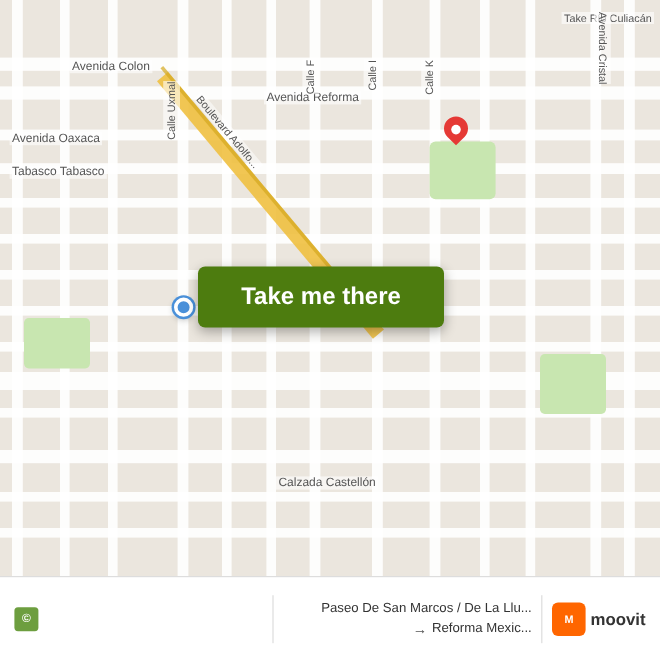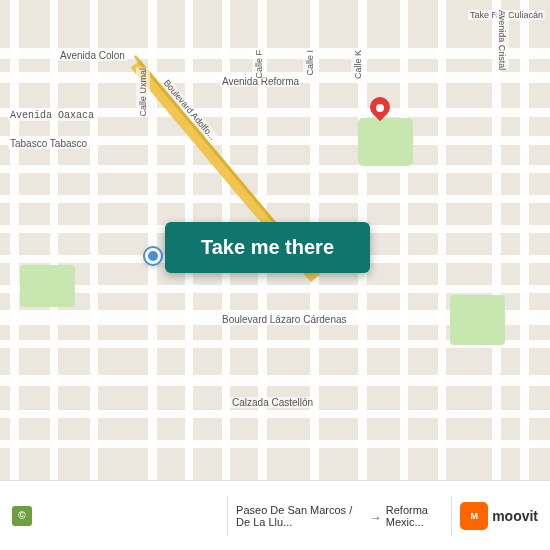--- a/index.html
+++ b/index.html
@@ -86,21 +86,21 @@
       transform: translateX(-50%);
       width: 8px;
       height: 8px;
       background: #fff;
       border-radius: 50%;
     }
 
     
     .take-me-there-btn {
       position: absolute;
-      background: #0f766e;
+      background: #4d7c0f;
       color: #fff;
       border: none;
       border-radius: 6px;
       padding: 14px 36px;
       font-size: 20px;
       font-weight: bold;
       cursor: pointer;
       box-shadow: 0 3px 10px rgba(0,0,0,0.3);
       white-space: nowrap;
     }
@@ -136,21 +136,22 @@
       flex-shrink: 0;
     }
 
     .attribution {
       font-size: 10px;
       color: #666;
     }
 
     .route-info {
       display: flex;
-      flex-direction: row;
+      flex-direction: column;
+      align-items: flex-end;
       gap: 4px;
       flex: 1;
     }
 
     .route-from, .route-to {
       display: flex;
       align-items: center;
       gap: 4px;
       font-size: 11px;
       color: #333;
@@ -245,29 +246,28 @@
     transform-origin: top left;
     opacity: 0.7;
   "></div>
 
   <div class="park" style="top:118px;left:358px;width:55px;height:48px;border-radius:5px;"></div>
   <div class="park" style="top:295px;left:450px;width:55px;height:50px;border-radius:4px;"></div>
   <div class="park" style="top:265px;left:20px;width:55px;height:42px;border-radius:4px;"></div>
 
   <div class="street-label" style="top:50px;left:10px;margin-left:48px;">Avenida Colon</div>
   <div class="street-label" style="top:76px;left:220px;">Avenida Reforma</div>
-  <div class="street-label" style="top:110px;left:8px;font-family:Liberation Mono, monospace;">Avenida Oaxaca</div>
+  <div class="street-label" style="top:110px;left:8px;">Avenida Oaxaca</div>
   <div class="street-label" style="top:138px;left:8px;">Tabasco Tabasco</div>
   <div class="street-label" style="top:68px;left:136px;writing-mode:vertical-rl;transform:rotate(180deg);font-size:9px;">Calle Uxmal</div>
   <div class="street-label" style="top:50px;left:303px;writing-mode:vertical-rl;transform:rotate(180deg);font-size:9px;">Calle I</div>
   <div class="street-label" style="top:50px;left:252px;writing-mode:vertical-rl;transform:rotate(180deg);font-size:9px;">Calle F</div>
   <div class="street-label" style="top:50px;left:351px;writing-mode:vertical-rl;transform:rotate(180deg);font-size:9px;">Calle K</div>
   <div class="street-label" style="top:10px;left:468px;font-size:9px;">Take Río Culiacán</div>
   <div class="street-label" style="top:10px;left:495px;font-size:9px;writing-mode:vertical-rl;">Avenida Cristal</div>
-  <div class="street-label" style="top:314px;left:220px;">Boulevard Lázaro Cárdenas</div>
   <div class="street-label" style="top:397px;left:230px;">Calzada Castellón</div>
   <div class="street-label" style="top:105px;left:150px;transform:rotate(50deg);font-size:9px;color:#555;background:rgba(255,255,255,0.5);">Boulevard Adolfo...</div>
 
   <div class="current-location" style="top:248px;left:145px;"></div>
 
   <div class="destination-marker" style="top:97px;left:368px;"></div>
 
   <button class="take-me-there-btn" style="top:222px;left:165px;position:absolute;">Take me there</button>
 
 </div>

